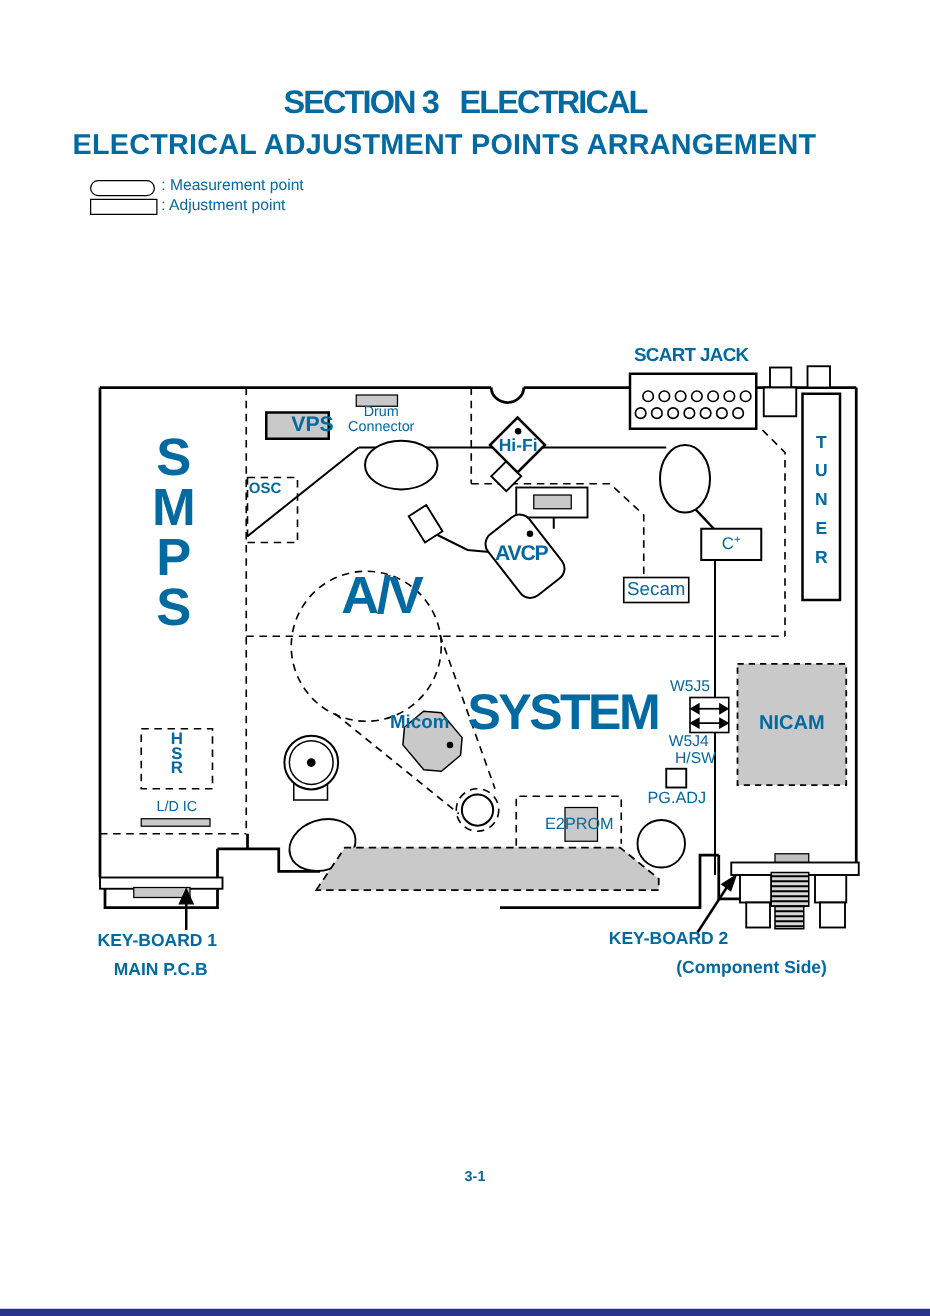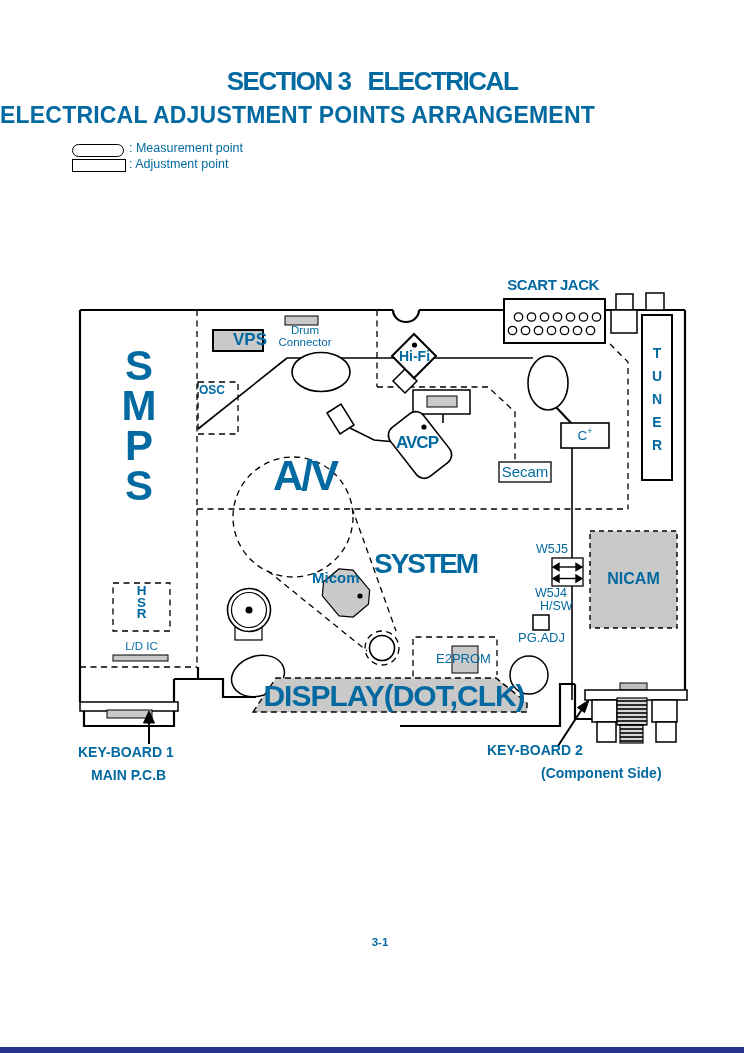--- a/index.html
+++ b/index.html
@@ -4,22 +4,22 @@
 <style>
   html,body{margin:0;padding:0;background:#fff;}
   #page{position:relative;width:744px;height:1053px;background:#ffffff;overflow:hidden;
         font-family:"Liberation Sans",sans-serif;color:#0369a1;}
   .abs{position:absolute;}
   .ctr{text-align:center;}
   .b{font-weight:bold;}
   .prel{white-space:pre-line;}
   #title{left:0;top:66px;width:744px;text-align:center;font-size:26px;font-weight:bold;
          letter-spacing:-1.5px;white-space:pre;}
-  #subtitle{left:0;top:102px;width:612px;text-align:left;font-size:23px;font-weight:bold;
-            letter-spacing:0.2px;}
+  #subtitle{left:0;top:102px;width:612px;text-align:right;font-size:23px;font-weight:bold;
+            letter-spacing:0.2px;padding-left:41px;}
   .legend-shape{position:absolute;border:1.5px solid #000;background:#fff;}
   #legend-oval{left:72px;top:144px;width:50px;height:11px;border-radius:8px;}
   #legend-rect{left:72px;top:159px;width:52px;height:11px;}
   .legend-txt{position:absolute;left:129px;font-size:12.5px;}
   #svg-layer{position:absolute;left:0;top:0;z-index:1;}
   .txt{position:absolute;z-index:2;line-height:1.1;}
   #page-bottom-bar{left:0;top:1047px;width:744px;height:6px;background:#26348c;z-index:3;}
 </style>
 </head>
 <body>
@@ -181,33 +181,32 @@
 S</div>
   <div class="txt b prel ctr" style="left:642px;top:342px;width:30px;font-size:14px;line-height:23px;">T
 U
 N
 E
 R</div>
   <div class="txt b ctr" style="left:258px;top:453px;width:94px;font-size:42px;letter-spacing:-2px;">A/V</div>
   <div class="txt b" style="left:396px;top:434px;font-size:17px;letter-spacing:-1px;">AVCP</div>
   <div class="txt ctr" style="left:499px;top:464px;width:52px;font-size:15px;">Secam</div>
   <div class="txt ctr" style="left:561px;top:427px;width:48px;font-size:13.5px;"><span>C</span><sup style="font-size:9px;">+</sup></div>
-  <div class="txt b" style="left:374px;top:550px;font-size:28px;letter-spacing:-2px;line-height:1;">SYSTEM</div>
+  <div class="txt b" style="left:374px;top:550px;font-size:40px;letter-spacing:-2px;line-height:1;">SYSTEM</div>
   <div class="txt b" style="left:312px;top:570px;font-size:15px;">Micom</div>
   <div class="txt" style="left:536px;top:543px;font-size:12.5px;">W5J5</div>
   <div class="txt" style="left:535px;top:587px;font-size:12.5px;">W5J4</div>
   <div class="txt" style="left:540px;top:600px;font-size:12.5px;">H/SW</div>
   <div class="txt" style="left:518px;top:631px;font-size:13px;">PG.ADJ</div>
   <div class="txt b ctr" style="left:590px;top:570px;width:87px;font-size:16px;">NICAM</div>
   <div class="txt b prel ctr" style="left:113px;top:585px;width:57px;font-size:13.5px;line-height:11.5px;">H
 S
 R</div>
   <div class="txt ctr" style="left:113px;top:640px;width:57px;font-size:11.5px;">L/D IC</div>
   <div class="txt" style="left:436px;top:652px;font-size:13px;">E2PROM</div>
-  <div class="txt b ctr" style="left:262px;top:681px;width:264px;font-size:30px;letter-spacing:-1px;line-height:1;">DISPLAY(DOT,CLK)</div>
   <div class="txt b" style="left:78px;top:745px;font-size:14px;">KEY-BOARD 1</div>
   <div class="txt b" style="left:91px;top:768px;font-size:14px;">MAIN P.C.B</div>
   <div class="txt b" style="left:487px;top:743px;font-size:14px;">KEY-BOARD 2</div>
   <div class="txt b" style="left:541px;top:766px;font-size:14px;">(Component Side)</div>
 
   <div class="txt b ctr" style="left:0;top:936px;width:760px;font-size:11.5px;">3-1</div>
 
   <div id="page-bottom-bar" class="abs"></div>
 </div>
 

